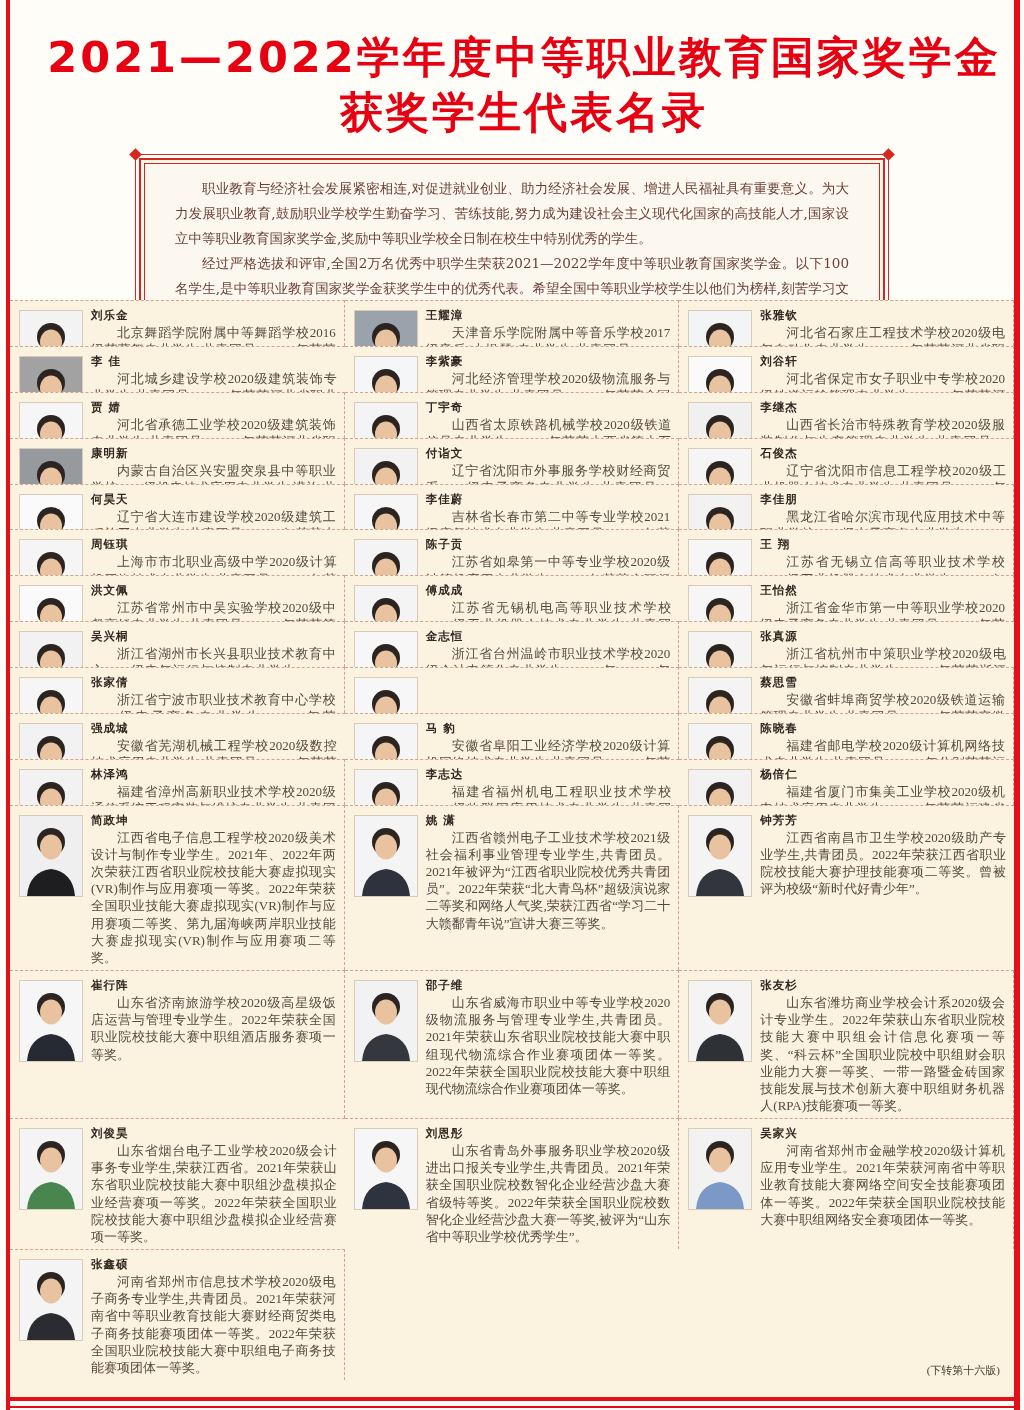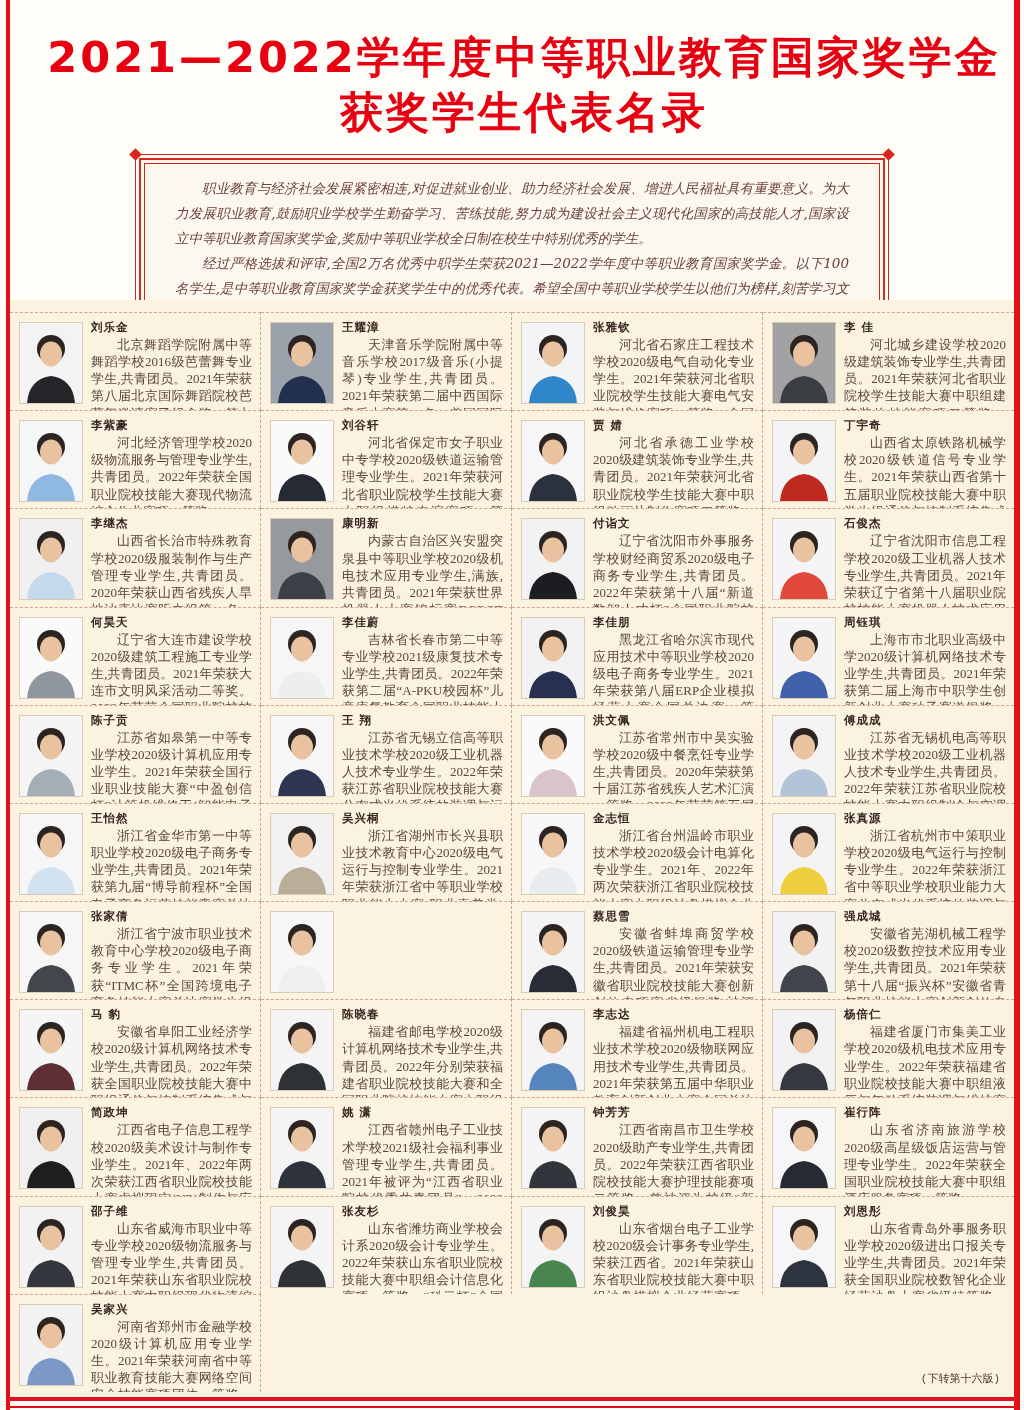--- a/index.html
+++ b/index.html
@@ -15,43 +15,43 @@
     border-top:4px solid #e3101a;border-bottom:2px solid #e3101a;}
   
   .masthead{padding-top:30px;text-align:center;padding-left:24px;}
   .masthead .t{
     color:#e60012;font-weight:bold;font-size:43px;line-height:1.28;
     letter-spacing:3px;font-family:"DejaVu Sans",sans-serif;
   }
   
   .intro-wrap{
     width:736px;margin:18px auto 0;position:relative;
-    border:2px solid #d7261e;padding:3px;background:#fdf7ec;font-style:italic;
+    border:2px solid #d7261e;padding:3px;background:#fdf7ec;
   }
   .intro-wrap::before{content:"";position:absolute;inset:-6px;border:1px solid #d7261e;pointer-events:none;}
   .corner{position:absolute;width:9px;height:9px;background:#d7261e;transform:rotate(45deg);}
   .c-tl{top:-10px;left:-10px;} .c-tr{top:-10px;right:-10px;}
   .c-bl{bottom:-10px;left:-10px;} .c-br{bottom:-10px;right:-10px;}
   .intro-inner{
     border:1px solid #d7261e;background:#fdf8ef;
     padding:12px 30px 14px;
   }
   .intro-inner p{
     margin:0;color:#6a4038;font-size:13.5px;line-height:1.85;
     text-align:justify;text-indent:2em;
     font-family:"DejaVu Serif",serif;
   }
   
   .grid-area{
     position:absolute;top:300px;left:10px;right:10px;bottom:12px;
     background:#fbf2e0;
   }
   .grid{
-    display:grid;height:1080px;margin-top:12px;
-    grid-template-columns:repeat(4,1fr);
+    display:grid;height:1080px;margin-top:0;
+    grid-template-columns:repeat(3,1fr);
     grid-template-rows:repeat(11,1fr);
   }
   .cell{
     border-top:1px dashed #d2a38d;border-right:1px dashed #d2a38d;
     padding:7px 8px 4px 9px;display:flex;gap:8px;overflow:hidden;
   }
   .cell:nth-child(4n){border-right:none;}
   .photo{
     flex:0 0 62px;width:62px;height:80px;border:1px solid #d8cbb8;
     background:#eee;align-self:flex-start;margin-top:2px;
@@ -61,22 +61,22 @@
   .s-name{
     font-size:11.5px;font-weight:bold;color:#33251f;letter-spacing:1px;
     margin-bottom:1px;font-family:"DejaVu Sans",sans-serif;
   }
   .s-bio{
     font-size:13px;line-height:1.32;color:#57483f;
     text-align:justify;text-indent:2em;
     font-family:Liberation Serif, serif;
   }
   .footer-note{
-    position:absolute;right:14px;bottom:12px;
-    font-size:11px;color:#4a3a30;font-family:Liberation Mono, monospace;
+    position:absolute;right:14px;bottom:20px;
+    font-size:11px;color:#4a3a30;font-family:Liberation Serif, serif;
   }
 </style>
 </head>
 <body>
 
 <div class="rule-left"></div>
 <div class="rule-right"></div>
 
 <div class="masthead">
   <div class="t">2021—2022学年度中等职业教育国家奖学金</div>
@@ -536,20 +536,34 @@
         <ellipse cx="31" cy="31" rx="11" ry="12.5" fill="#e9c29f"></ellipse>
         <path class="ph-coat" d="M7,80 Q9,56 31,53 Q53,56 55,80 Z" fill="#2e3136"></path>
       </svg>
     </div>
     <div class="txt">
       <div class="s-name">陈晓春</div>
       <div class="s-bio">福建省邮电学校2020级计算机网络技术专业学生,共青团员。2022年分别荣获福建省职业院校技能大赛和全国职业院校技能大赛中职组通信与控制系统集成与维护赛项团体一等奖,荣获2022数字中国创新大赛青少年AI机器人赛道创意编程搭建赛项一等奖。</div>
     </div>
   </div>
 
+  <div class="cell">
+    <div class="photo">
+      <svg viewBox="0 0 62 80" preserveAspectRatio="none">
+        <rect class="ph-bg" x="0" y="0" width="62" height="80" fill="#f2f2f2"></rect>
+        <circle cx="31" cy="26" r="14" fill="#2b2420"></circle>
+        <ellipse cx="31" cy="31" rx="11" ry="12.5" fill="#e9c29f"></ellipse>
+        <path class="ph-coat" d="M7,80 Q9,56 31,53 Q53,56 55,80 Z" fill="#1a1b1e"></path>
+      </svg>
+    </div>
+    <div class="txt">
+      <div class="s-name">林泽鸿</div>
+      <div class="s-bio">福建省漳州高新职业技术学校2020级通信系统工程安装与维护专业学生,共青团员。2022年荣获全国职业院校技能大赛中职组建筑智能化系统安装与调试赛项一等奖。</div>
+    </div>
+  </div>
 
   <div class="cell">
     <div class="photo">
       <svg viewBox="0 0 62 80" preserveAspectRatio="none">
         <rect class="ph-bg" x="0" y="0" width="62" height="80" fill="#f4f4f4"></rect>
         <circle cx="31" cy="26" r="14" fill="#2b2420"></circle>
         <ellipse cx="31" cy="31" rx="11" ry="12.5" fill="#e9c29f"></ellipse>
         <path class="ph-coat" d="M7,80 Q9,56 31,53 Q53,56 55,80 Z" fill="#5585bd"></path>
       </svg>
     </div>
@@ -702,17 +716,31 @@
         <ellipse cx="31" cy="31" rx="11" ry="12.5" fill="#e9c29f"></ellipse>
         <path class="ph-coat" d="M7,80 Q9,56 31,53 Q53,56 55,80 Z" fill="#7b98c6"></path>
       </svg>
     </div>
     <div class="txt">
       <div class="s-name">吴家兴</div>
       <div class="s-bio">河南省郑州市金融学校2020级计算机应用专业学生。2021年荣获河南省中等职业教育技能大赛网络空间安全技能赛项团体一等奖。2022年荣获全国职业院校技能大赛中职组网络安全赛项团体一等奖。</div>
     </div>
   </div>
 
+  <div class="cell">
+    <div class="photo">
+      <svg viewBox="0 0 62 80" preserveAspectRatio="none">
+        <rect class="ph-bg" x="0" y="0" width="62" height="80" fill="#f4f4f4"></rect>
+        <circle cx="31" cy="26" r="14" fill="#2b2420"></circle>
+        <ellipse cx="31" cy="31" rx="11" ry="12.5" fill="#e9c29f"></ellipse>
+        <path class="ph-coat" d="M7,80 Q9,56 31,53 Q53,56 55,80 Z" fill="#2a2c31"></path>
+      </svg>
+    </div>
+    <div class="txt">
+      <div class="s-name">张鑫硕</div>
+      <div class="s-bio">河南省郑州市信息技术学校2020级电子商务专业学生,共青团员。2021年荣获河南省中等职业教育技能大赛财经商贸类电子商务技能赛项团体一等奖。2022年荣获全国职业院校技能大赛中职组电子商务技能赛项团体一等奖。</div>
+    </div>
+  </div>
 </div>
   <div class="footer-note">(下转第十六版)</div>
 </div>
 
 <div class="rule-bottom"></div>
 
 </body></html>

